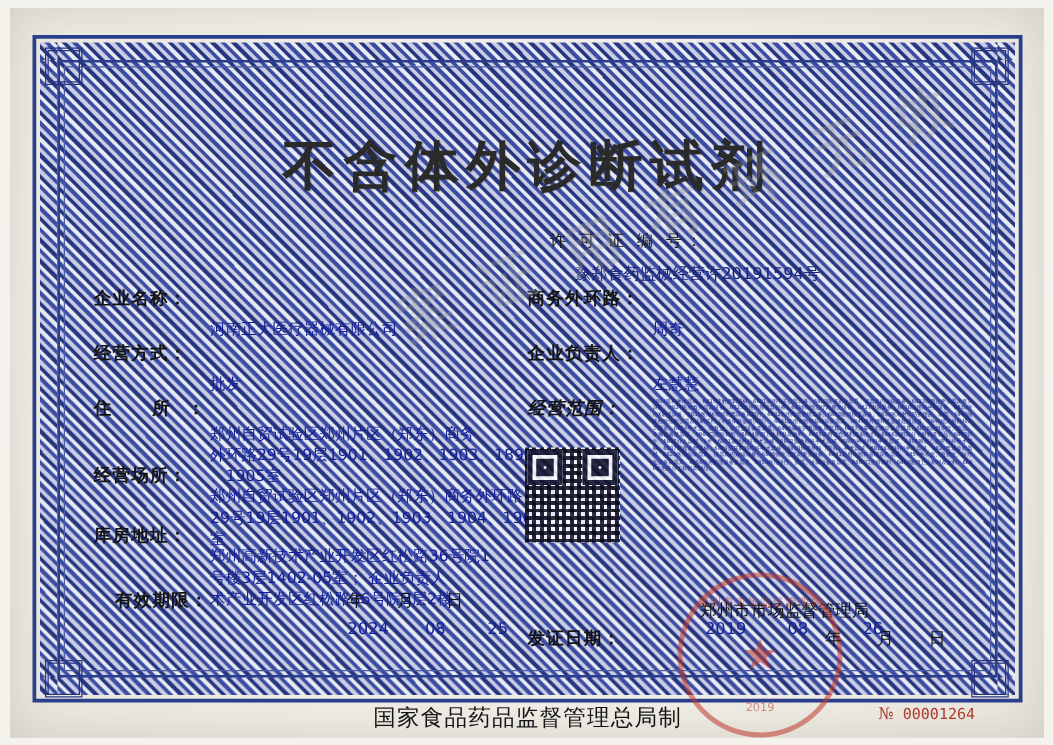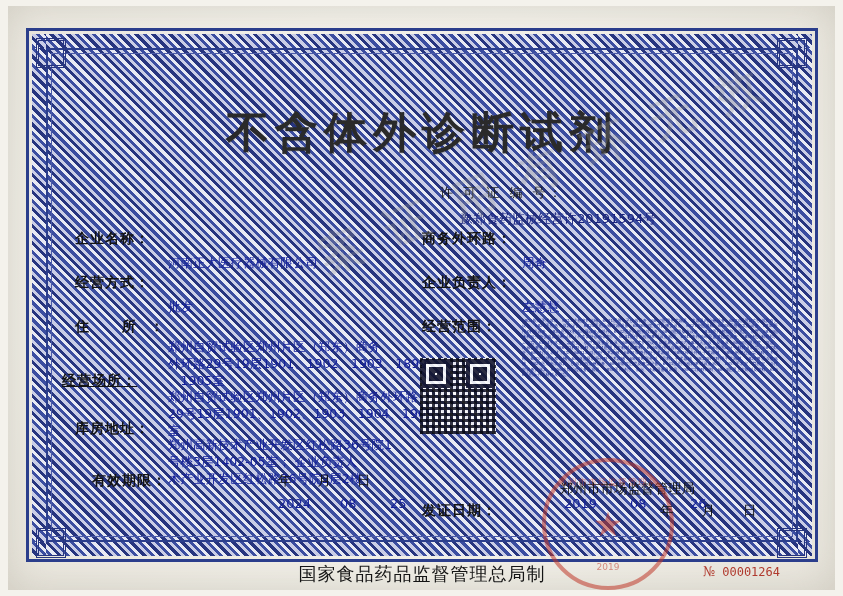--- a/index.html
+++ b/index.html
@@ -129,32 +129,32 @@
     white-space: pre-line;
   }
 
   
   #lbl-company   { left: 15px;  top: 168px; }
   #val-company   { left: 108px; top: 192px; width: 250px; }
   #lbl-mode      { left: 15px;  top: 212px; }
   #val-mode      { left: 108px; top: 236px; width: 250px; }
   #lbl-address   { left: 15px;  top: 256px; letter-spacing: 14px; }
   #val-address   { left: 108px; top: 276px; width: 265px; }
-  #lbl-site      { left: 2px;  top: 310px; text-decoration: underline; }
+  #lbl-site      { left: 15px;  top: 310px; }
   #val-site      { left: 108px; top: 326px; width: 270px; }
   #lbl-warehouse { left: 15px;  top: 358px; }
   #val-warehouse { left: 108px; top: 374px; width: 270px; }
   #lbl-valid     { left: 32px;  top: 410px; }
 
   
   #lbl-legal     { left: 362px; top: 168px; }
   #val-legal     { left: 462px; top: 192px; }
   #lbl-principal { left: 362px; top: 212px; }
   #val-principal { left: 462px; top: 236px; }
-  #lbl-scope     { left: 362px; top: 256px; }
+  #lbl-scope     { left: 362px; top: 256px; font-style: italic; }
   #val-scope {
     position: absolute;
     left: 462px; top: 256px;
     width: 256px;
     font-size: 4.2px;
     line-height: 5.4px;
     color: #1b2a8c;
     text-align: justify;
     word-break: break-all;
     height: 150px;

